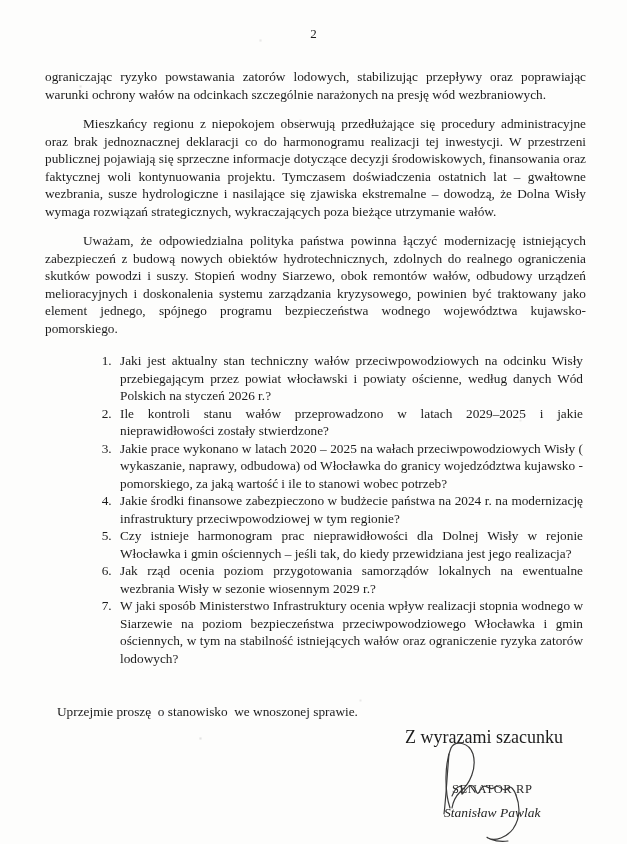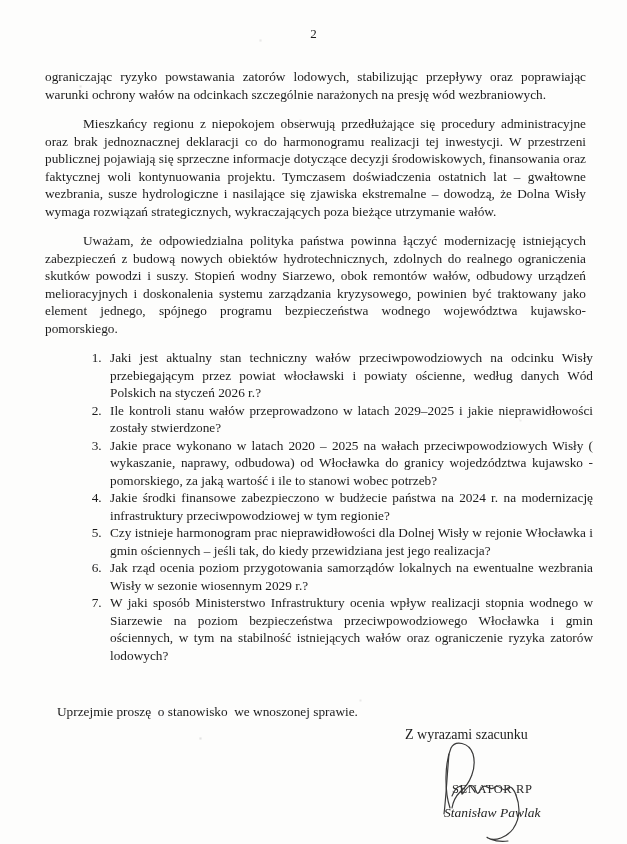--- a/index.html
+++ b/index.html
@@ -17,35 +17,35 @@
     text-align:center;font-size:13px;
   }
   .content{
     position:absolute;left:45px;top:68px;width:553px;
     font-size:13.3px;line-height:17.5px;text-align:justify;
   }
   .content p{margin:0 12px 12px 0;}
   .content p.indent{text-indent:38px;font-family:Liberation Serif, serif;}
   .content p.pre-list{margin-bottom:7px;}
   ol.questions{
-    margin:5px;padding:0 0 0 55px;
+    margin:15px;padding:0 0 0 55px;
     list-style:decimal;
   }
   ol.questions li{
     text-align:justify;
     padding-left:5px;
     margin:0;
   }
   .closing-line{
     position:absolute;left:57px;top:704px;
     font-size:13.3px;white-space:pre-wrap;
   }
   .valediction{
     position:absolute;left:405px;top:727px;
-    font-size:14px;
+    font-size:18px;
   }
   .sig-title{
     position:absolute;left:452px;top:782px;
     font-size:12.5px;letter-spacing:0.6px;
     color:#2a2a2a;
   }
   .sig-name{
     position:absolute;left:444px;top:805px;
     font-size:13.5px;font-style:italic;
     color:#242424;

